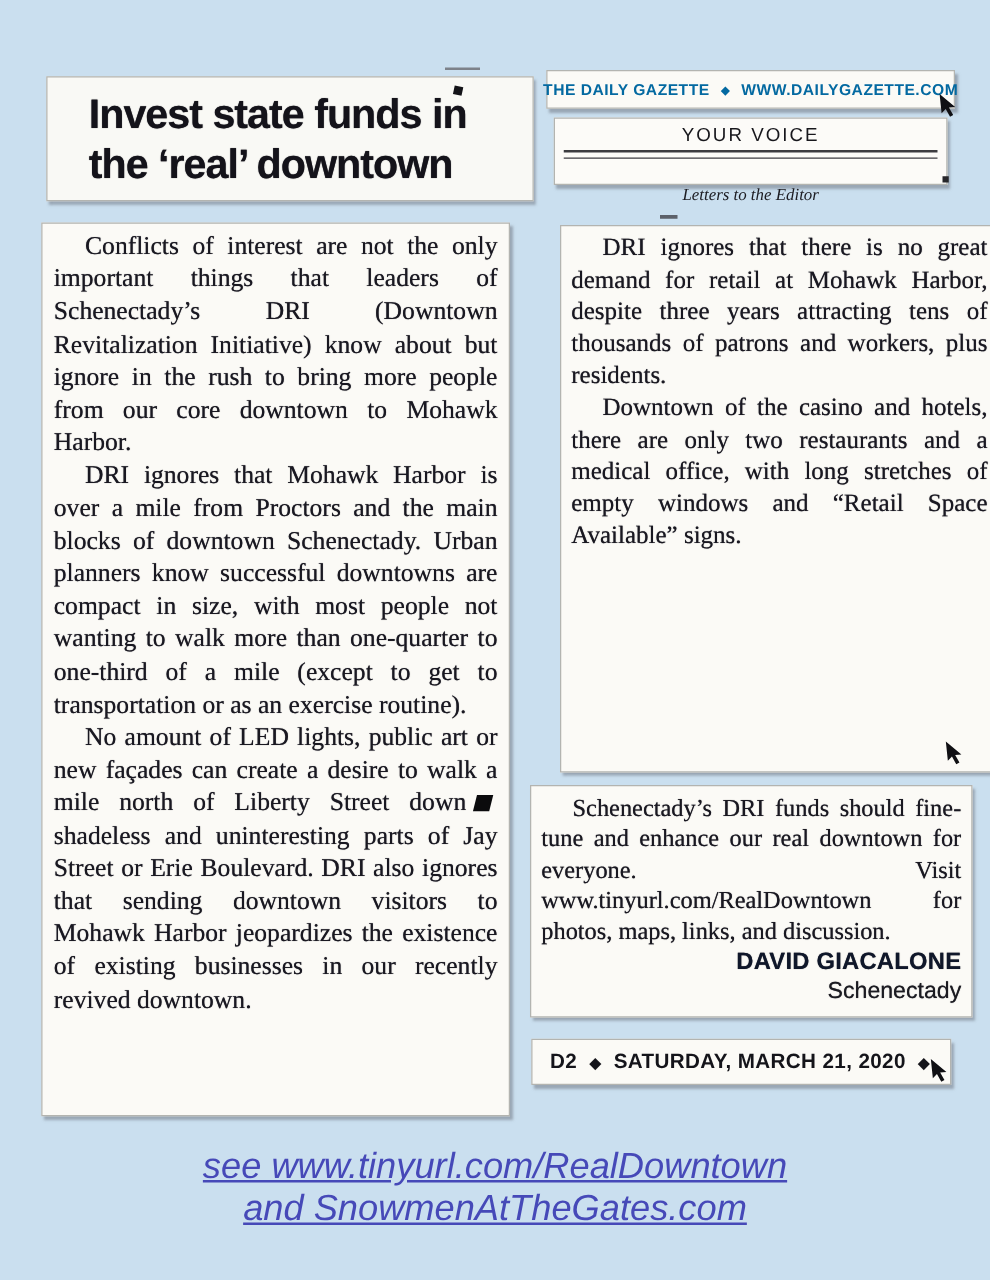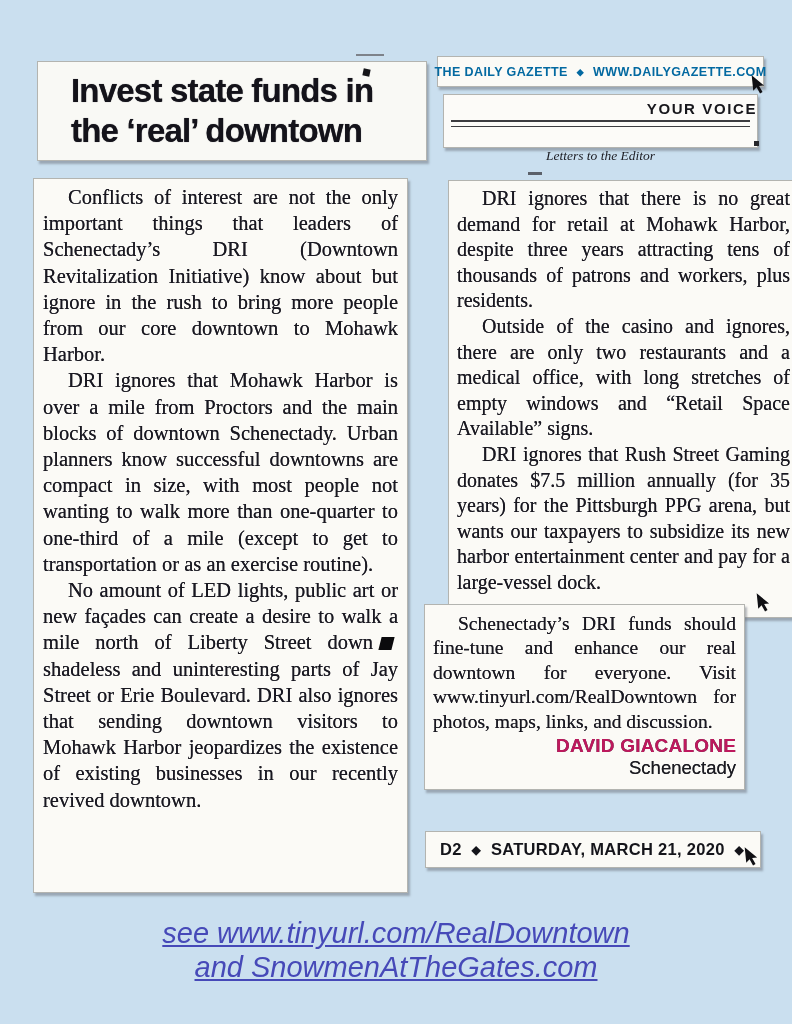--- a/index.html
+++ b/index.html
@@ -34,22 +34,22 @@
     font-family:"Liberation Sans", sans-serif;font-weight:bold;
     font-size:12.5px;color:#0369a1;letter-spacing:0.4px;white-space:nowrap;
   }
   .gazette-bar .dia{font-size:9px;margin:0 9px;}
   
   .your-voice{
     left:443px;top:94px;width:315px;height:54px;
     text-align:center;padding-top:5px;background:#fcfbf8;
   }
   .yv-title{
-    font-family:"Liberation Sans", sans-serif;font-weight:bold;
-    font-size:15px;letter-spacing:1.6px;color:#17171c;text-align:right;
+    font-family:"Liberation Sans", sans-serif;font-weight:normal;
+    font-size:15px;letter-spacing:1.6px;color:#17171c;
   }
   .double-rule{
     margin:3px 7px 0 7px;height:4px;
     border-top:2px solid #3c3c40;border-bottom:1px solid #3c3c40;
   }
   .yv-sub{
     margin-top:21px;font-style:italic;font-size:13.5px;color:#1c1c22;
   }
   
   .bodytext{
@@ -59,27 +59,27 @@
   .bodytext p{margin:0;text-indent:25px;}
   .left-col{
     left:33px;top:178px;width:375px;height:715px;
     padding:5px 9px 0 9px;font-size:20.5px;line-height:26.2px;font-family:Liberation Serif, serif;
   }
   .right-col{
     left:424px;top:180px;width:351px;height:438px;
     padding:5px 8px 0 8px;font-size:20px;line-height:25.6px;margin-left:24px;
   }
   .closing-box{
-    left:424px;top:604px;width:321px;height:186px;
+    left:424px;top:628px;width:354px;height:186px;
     padding:7px 8px 0 8px;font-size:19.5px;line-height:24.4px;
   }
   .sig-name{
     font-family:"Liberation Sans", sans-serif;font-weight:bold;
     font-size:19px;line-height:23px;text-align:right;text-indent:0;
-    letter-spacing:0.2px;margin-top:2px;color:#be185d;
+    letter-spacing:0.2px;margin-top:2px;color:#0f172a;
   }
   .sig-city{
     font-family:"Liberation Sans", sans-serif;font-size:18.5px;
     line-height:22px;text-align:right;text-indent:0;color:#1b1b21;
   }
   
   .ink-mark{
     display:inline-block;width:13px;height:13px;background:#0b0b0d;
     transform:skewX(-14deg);margin:0 5px 0 7px;vertical-align:-1px;
   }
@@ -127,22 +127,21 @@
 </div>
 
 <div class="clip bodytext left-col">
   <p>Conflicts of interest are not the only important things that leaders of Schenectady’s DRI (Downtown Revitalization Initiative) know about but ignore in the rush to bring more people from our core downtown to Mohawk Harbor.</p>
   <p>DRI ignores that Mohawk Harbor is over a mile from Proctors and the main blocks of downtown Schenectady. Urban planners know successful downtowns are compact in size, with most people not wanting to walk more than one-quarter to one-third of a mile (except to get to transportation or as an exercise routine).</p>
   <p><span>No amount of LED lights, public art or new façades can create a desire to walk a mile north of Liberty Street down</span><span class="ink-mark"></span><span>shadeless and uninteresting parts of Jay Street or Erie Boulevard. DRI also ignores that sending downtown visitors to Mohawk Harbor jeopardizes the existence of existing businesses in our recently revived downtown.</span></p>
 </div>
 
 <div class="clip bodytext right-col">
   <p>DRI ignores that there is no great demand for retail at Mohawk Harbor, despite three years attracting tens of thousands of patrons and workers, plus residents.</p>
-  <p>Outside of the casino and ignores, there are only two restaurants and a medical office, with long stretches of empty windows and “Retail Space Available” signs.</p>
-  <p>DRI ignores that Rush Street Gaming donates $7.5 million annually (for 35 years) for the Pittsburgh PPG arena, but wants our taxpayers to subsidize its new harbor entertainment center and pay for a large-vessel dock.</p>
+  <p>Downtown of the casino and hotels, there are only two restaurants and a medical office, with long stretches of empty windows and “Retail Space Available” signs.</p>
 </div>
 
 <div class="clip bodytext closing-box">
   <p>Schenectady’s DRI funds should fine-tune and enhance our real downtown for everyone. Visit www.tinyurl.com/RealDowntown for photos, maps, links, and discussion.</p>
   <p class="sig-name">DAVID GIACALONE</p>
   <p class="sig-city">Schenectady</p>
 </div>
 
 <div class="clip date-bar">
   <span>D2</span>

